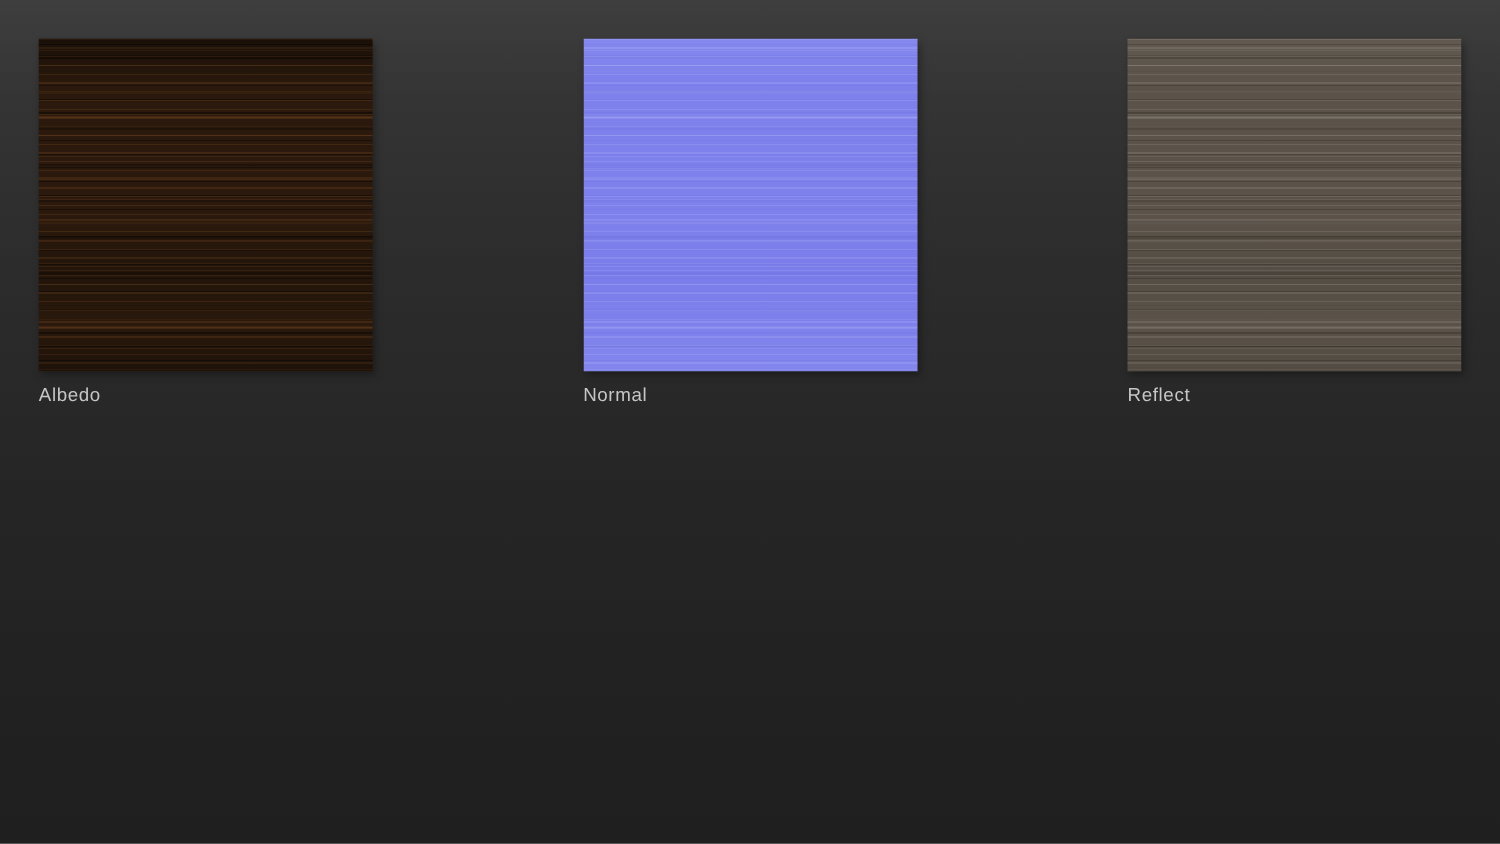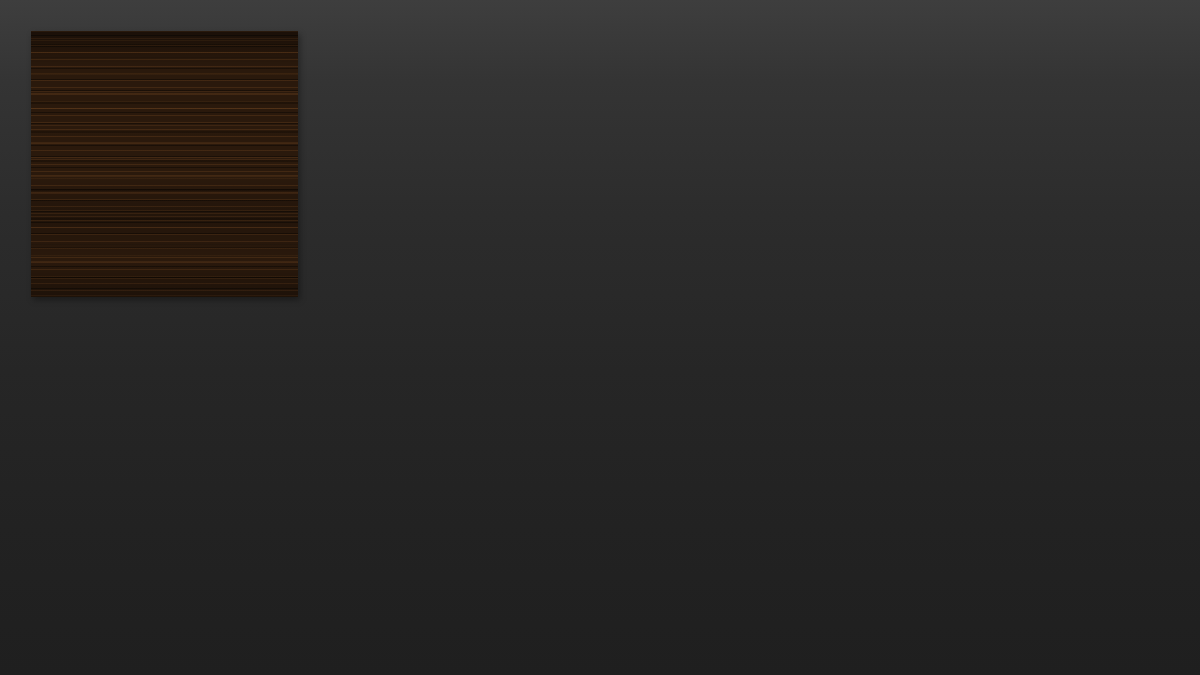--- a/index.html
+++ b/index.html
@@ -118,18 +118,33 @@
 </head>
 <body>
 
 <main class="tiles-row">
 
   <figure class="tile">
     <div class="swatch swatch-albedo" style="background-color: rgb(42, 25, 12);">
       <div class="streaks"></div>
       <div class="tone"></div>
     </div>
+    <figcaption class="tile-label">Albedo</figcaption>
   </figure>
 
+  <figure class="tile">
+    <div class="swatch swatch-normal" style="background-color: rgb(126, 129, 236);">
+      <div class="streaks"></div>
+      <div class="tone"></div>
+    </div>
+    <figcaption class="tile-label">Normal</figcaption>
+  </figure>
 
+  <figure class="tile">
+    <div class="swatch swatch-reflect" style="background-color: rgb(91, 83, 74);">
+      <div class="streaks"></div>
+      <div class="tone"></div>
+    </div>
+    <figcaption class="tile-label">Reflect</figcaption>
+  </figure>
 
 
 </main>
 
 </body></html>

